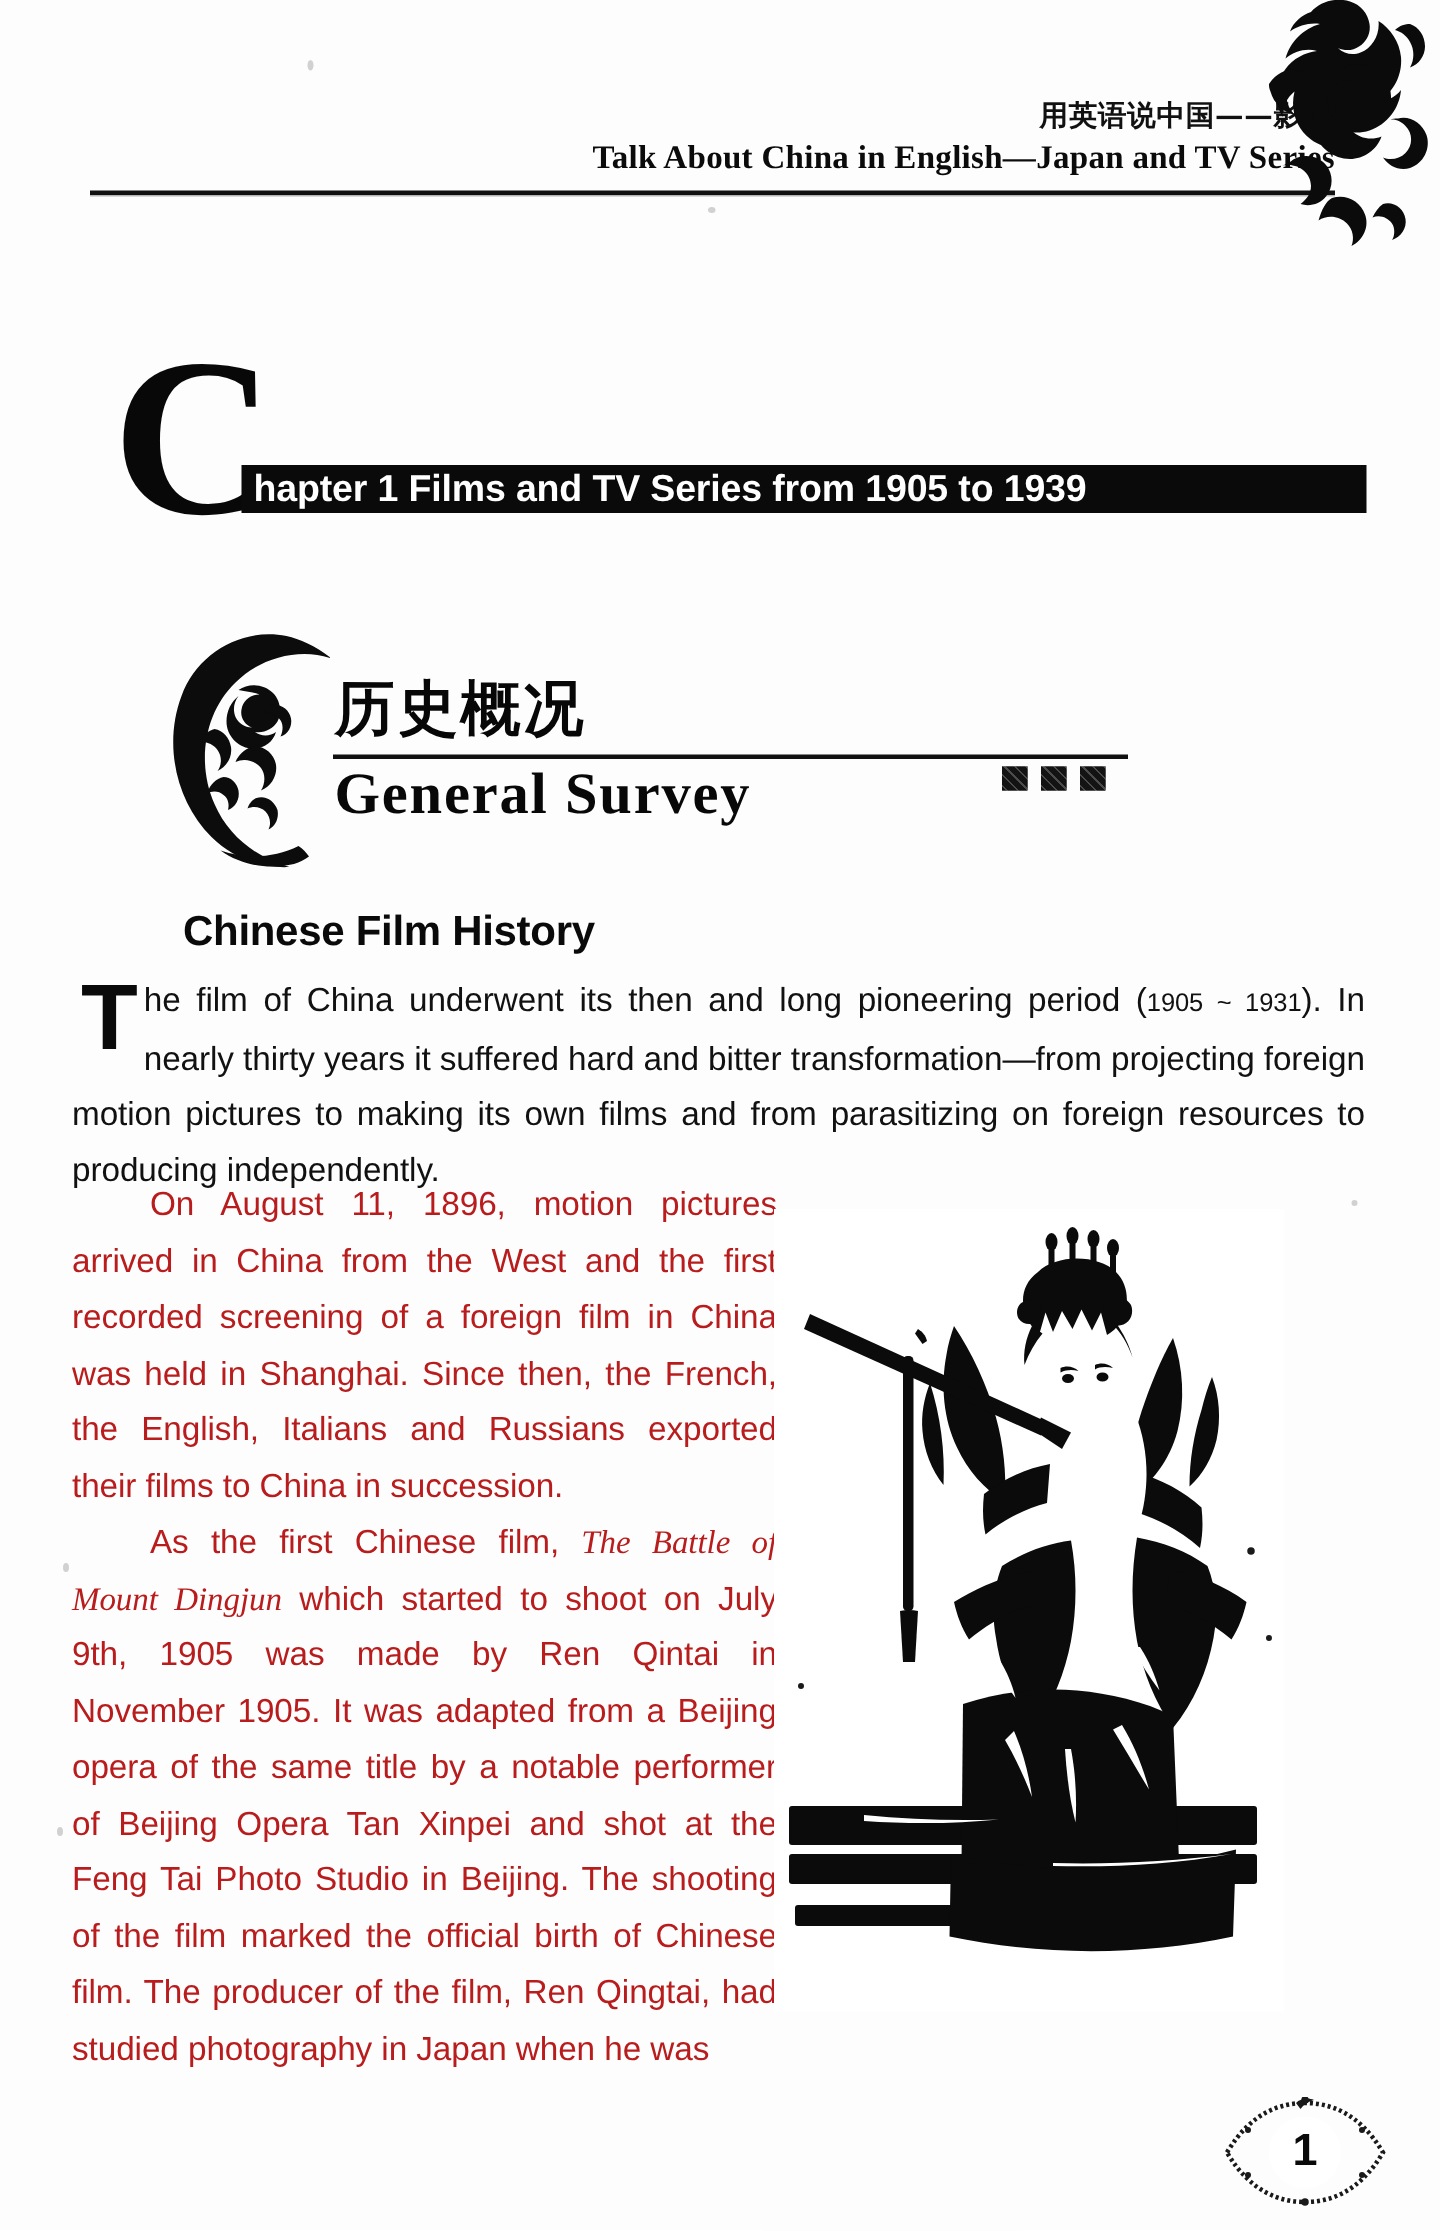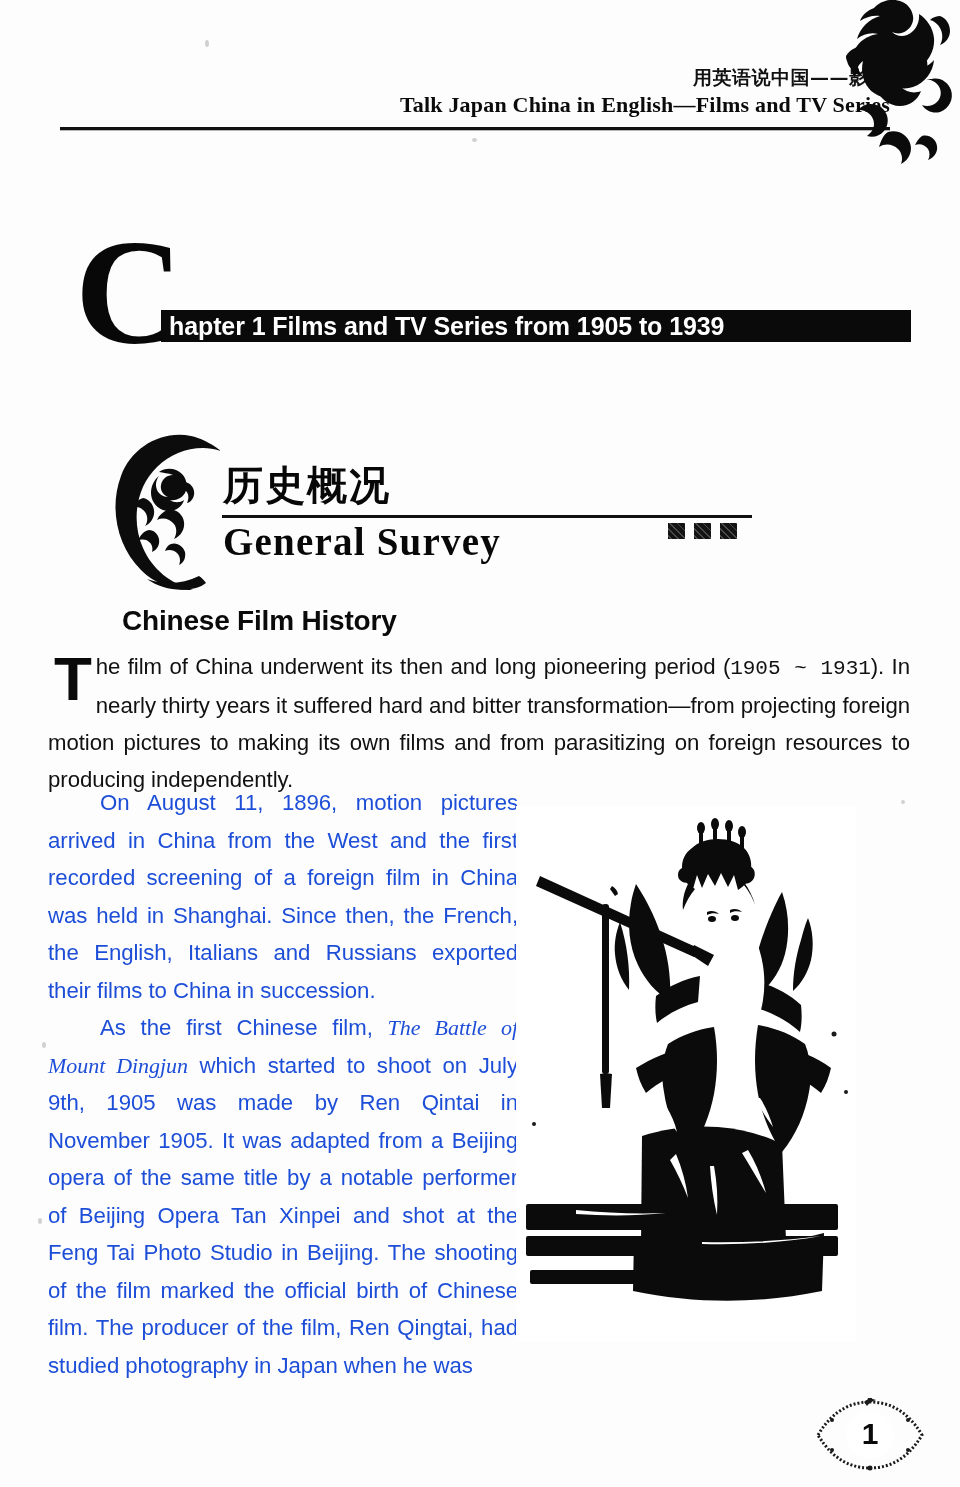--- a/index.html
+++ b/index.html
@@ -134,21 +134,21 @@
     line-height: 32px;
     padding-left: 8px;
     letter-spacing: -.1px;
     white-space: nowrap;
   }
 
   
   .section {
     position: absolute;
     left: 105px;
-    top: 426px;
+    top: 414px;
     width: 800px;
     height: 170px;
   }
   .emblem {
     position: absolute;
     left: 0;
     top: 0;
     width: 115px;
     height: 172px;
   }
@@ -234,22 +234,22 @@
   .lead .dropcap-t {
     float: left;
     font-family: "Liberation Sans", sans-serif;
     font-weight: bold;
     font-size: 62px;
     line-height: 54px;
     margin: 4px 4px 0 6px;
     color: #0a0a0a;
   }
   .serif-num {
-    font-family: Liberation Mono, monospace;
-    font-size: 21px;
+    font-family: Liberation Sans, sans-serif;
+    font-size: 17px;
   }
   .film-title {
     font-family: "Liberation Serif", "DejaVu Serif", serif;
     font-style: italic;
     font-size: 22px;
   }
 
   
   .col-wrap {
     position: absolute;
@@ -261,21 +261,21 @@
     float: right;
     width: 370px;
     height: 560px;
     margin: 20px 0 6px 22px;
     shape-outside: inset(0);
   }
   .col-text {
     font-family: "Liberation Sans", sans-serif;
     font-size: 22.2px;
     line-height: 37.5px;
-    color: #1d4ed8;
+    color: #b91c1c;
     text-align: justify;
     letter-spacing: -.05px;
   }
   .col-text p { margin: 0; }
   .indent { text-indent: 52px; }
 
   
   .photo {
     position: absolute;
     left: 516px;
@@ -317,21 +317,21 @@
 
   <div class="speck" style="left:205px;top:40px;width:4px;height:7px;"></div>
   <div class="speck" style="left:472px;top:138px;width:5px;height:4px;"></div>
   <div class="speck" style="left:42px;top:1042px;width:4px;height:6px;"></div>
   <div class="speck" style="left:38px;top:1218px;width:4px;height:6px;"></div>
   <div class="speck" style="left:845px;top:1032px;width:6px;height:5px;"></div>
   <div class="speck" style="left:901px;top:800px;width:4px;height:4px;"></div>
 
   <div class="running-head">
     <div class="rh-cn">用英语说中国——影视</div>
-    <div class="rh-en">Talk Japan China in English—Films and TV Series</div>
+    <div class="rh-en">Talk About China in English—Japan and TV Series</div>
   </div>
   <div class="head-rule"></div>
 
   <div class="corner-dragon">
     <svg viewBox="0 0 120 172" width="120" height="172" aria-hidden="true">
       <g fill="#0b0b0b">
         <path d="M34 12c6-7 17-10 26-7 7 2 12 8 13 15 1 6-2 12-7 15-4 3-10 3-14 1 4 4 10 5 15 3 8-3 13-12 12-21 8 5 14 14 15 24 1 12-5 24-16 30 6 0 12-3 16-8-1 12-9 23-21 27-9 3-19 1-26-5 2 7 8 12 15 14-9 4-20 3-28-3-10-7-14-20-11-32-5 4-8 10-8 17-6-10-5-23 2-32 5-7 13-11 21-12-7-2-15 0-21 5 3-11 12-20 23-23-7-1-14 1-20 5 2-6 8-11 14-13z"></path>
         <path d="M58 48c10-4 22 1 27 11 4 8 3 18-3 25-5 6-13 9-21 7 5 5 13 7 20 4-3 9-12 15-21 15-11 0-21-8-24-18-2-9 1-19 9-24-1 8 2 16 9 20-5-7-5-17 0-24 2-3 5-5 8-6-5-1-10 0-14 3 2-6 6-11 12-13z"></path>
         <path d="M92 83c8-2 16 3 19 11 3 9-2 19-11 22-7 2-14-1-18-7 5 2 11 1 15-3 5-5 5-13 0-18-3-3-7-5-11-4 2-1 4-1 6-1z"></path>
         <path d="M20 112c7-6 18-5 24 2 5 6 5 15 0 21-4 5-11 7-17 5 4-3 7-7 7-12 0-8-7-14-15-14-2 0-4 0-5 1 2-1 4-2 6-3z"></path>

